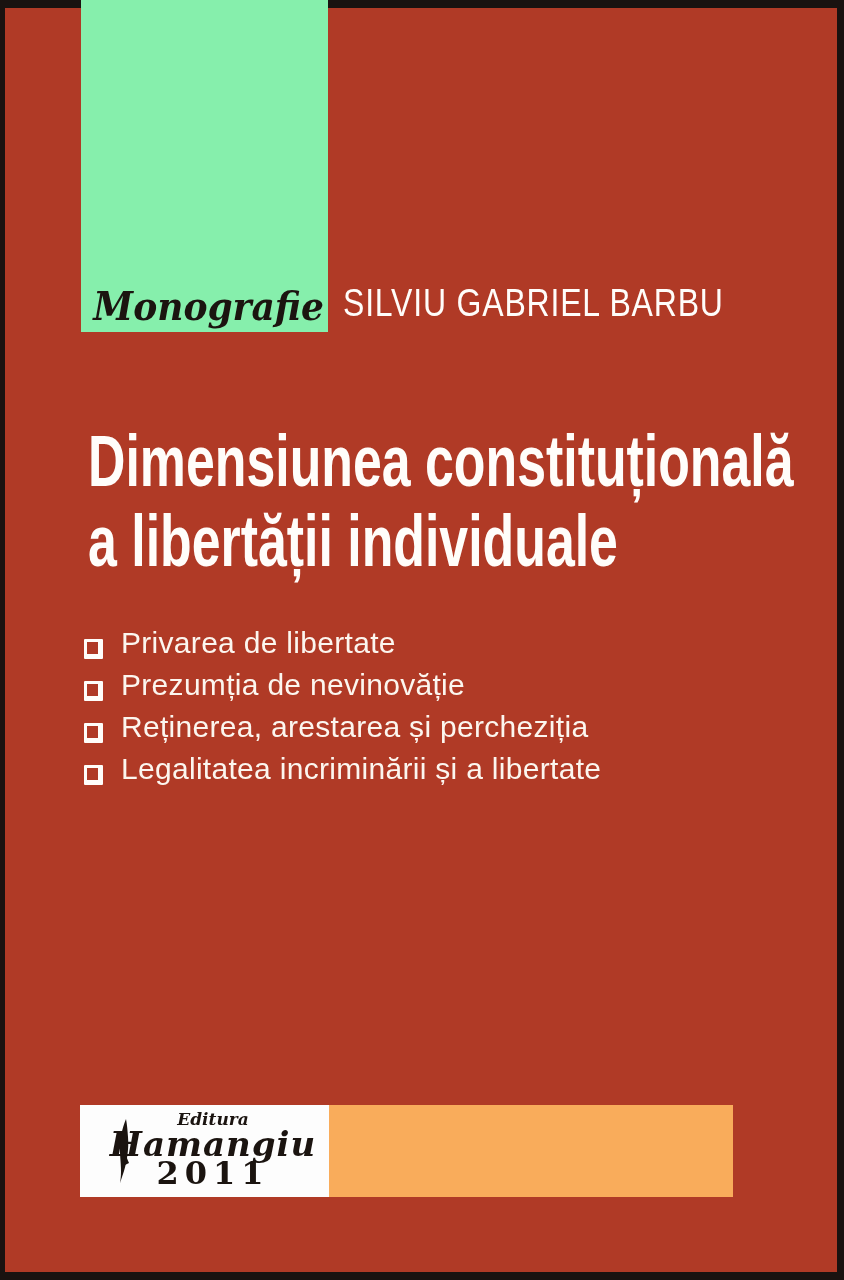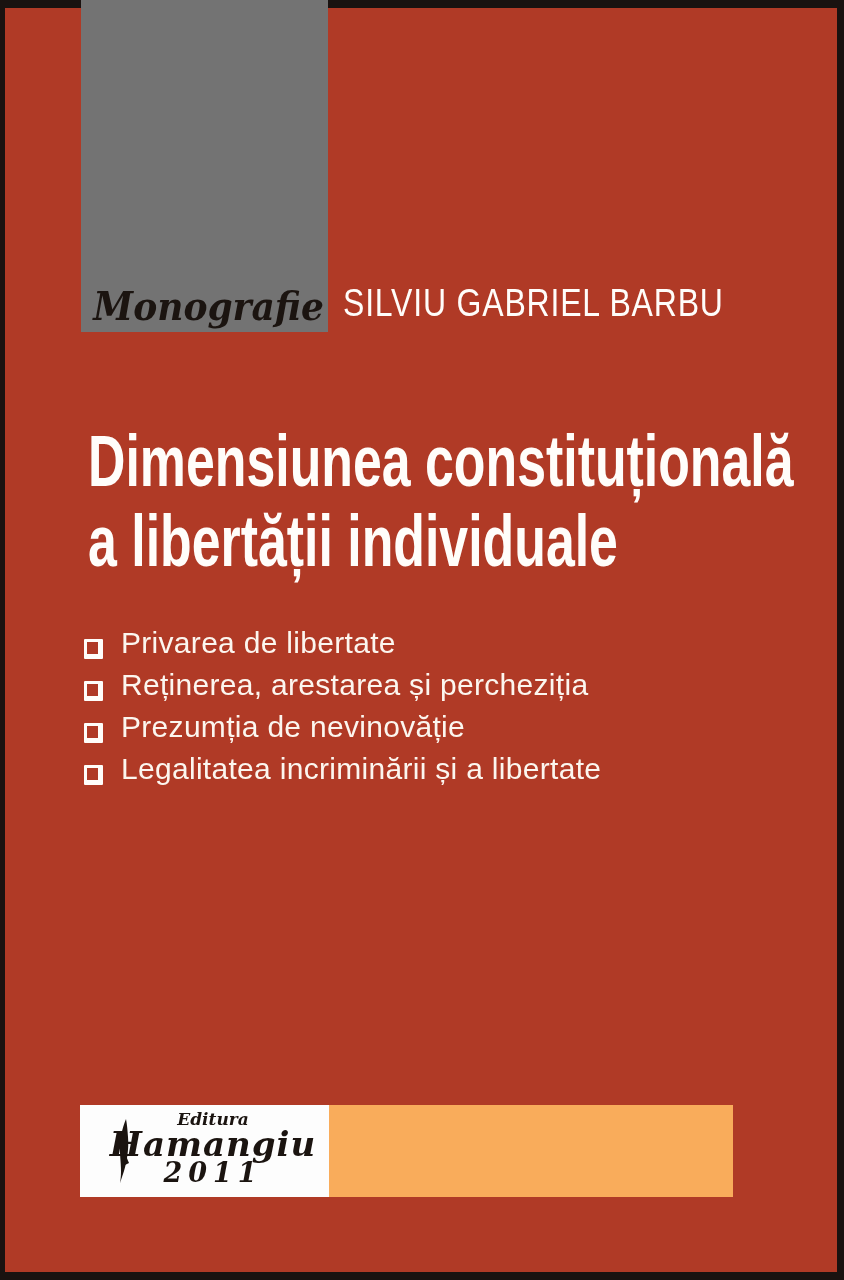--- a/index.html
+++ b/index.html
@@ -7,21 +7,21 @@
     position:relative; width:844px; height:1280px;
     background:#191210; overflow:hidden;
     font-family:"Liberation Sans", sans-serif;
   }
   .red-field {
     position:absolute; left:5px; top:8px; right:7px; bottom:8px;
     background:#B03A26;
   }
   .orange-panel {
     position:absolute; left:81px; top:0; width:247px; height:332px;
-    background:#737373;
+    background:#86efac;
   }
   .series-label {
     position:absolute; left:0; right:0; bottom:4px;
     text-align:center; color:#1B1410;
     font-family:"DejaVu Serif", serif; font-style:italic; font-weight:bold;
     font-size:40px; line-height:44px; letter-spacing:0px;
     transform:scaleX(.9);
   }
   .author-name {
     position:absolute; left:343px; top:283px;
@@ -63,22 +63,22 @@
   .publisher-editura {
     margin-top:6px;
     font-family:"DejaVu Serif", serif; font-style:italic; font-weight:bold;
     font-size:17px; line-height:17px;
   }
   .publisher-name {
     font-family:"DejaVu Serif", serif; font-style:italic; font-weight:bold;
     font-size:34px; line-height:32px; letter-spacing:1px;
   }
   .publisher-year {
-    font-family:"DejaVu Serif", serif; font-style:italic; font-weight:bold;
-    font-size:27px; line-height:26px; letter-spacing:6px;
+    font-family:"DejaVu Serif", serif; font-weight:bold;
+    font-size:32px; line-height:26px; letter-spacing:6px;
   }
   .quill {
     position:absolute; left:36px; top:14px; width:18px; height:64px;
   }
   .orange-bar {
     position:absolute; left:329px; top:1105px; width:404px; height:92px;
     background:#F9AC5B;
   }
 </style>
 </head>
@@ -99,25 +99,25 @@
     <div class="title-line">a libertății individuale</div>
   </div>
 
   <div class="topics">
     <div class="topic">
       <span class="bullet"></span>
       <span class="topic-text">Privarea de libertate</span>
     </div>
     <div class="topic">
       <span class="bullet"></span>
-      <span class="topic-text">Reținerea, arestarea și percheziția</span>
+      <span class="topic-text">Prezumția de nevinovăție</span>
     </div>
     <div class="topic">
       <span class="bullet"></span>
-      <span class="topic-text">Prezumția de nevinovăție</span>
+      <span class="topic-text">Reținerea, arestarea și percheziția</span>
     </div>
     <div class="topic">
       <span class="bullet"></span>
       <span class="topic-text">Legalitatea incriminării și a libertate</span>
     </div>
   </div>
 
   <div class="logo-box">
     <svg class="quill" viewBox="0 0 18 64" xmlns="http://www.w3.org/2000/svg">
       <path d="M10,0 C6,10 3,22 4,34 C4.5,44 6,54 4,64 L8,52 C11,42 13,30 12,18 C11.5,11 11,5 10,0 Z" fill="#1B1410"></path>

